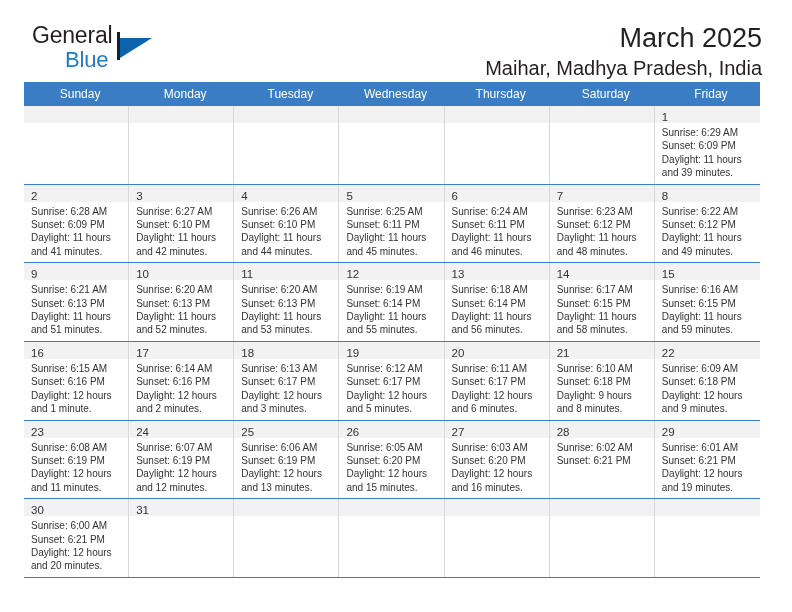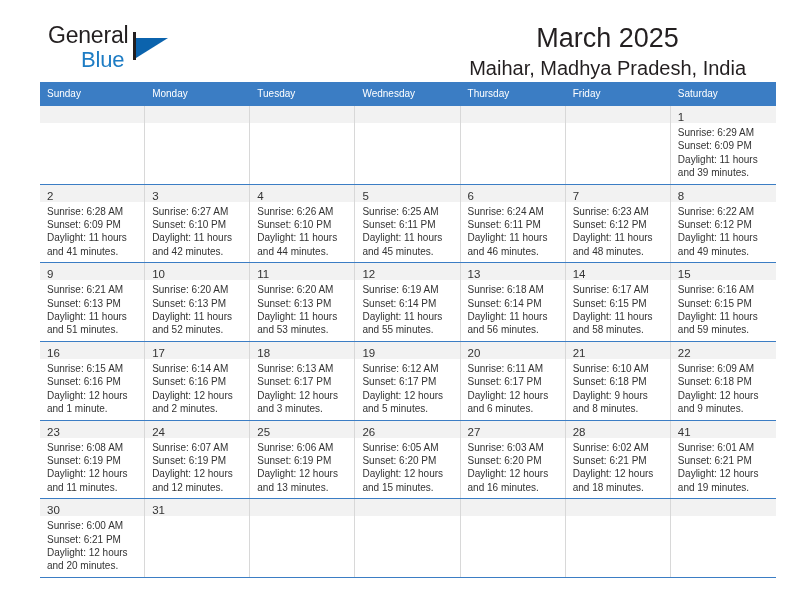--- a/index.html
+++ b/index.html
@@ -12,21 +12,21 @@
     height: 612px;
     font-family: "Liberation Sans", sans-serif;
     color: #1a1a1a;
     overflow: hidden;
   }
   .page {
     position: relative;
     width: 792px;
     height: 612px;
     box-sizing: border-box;
-    padding: 0 40px;
+    padding: 0 24px;
   }
 
   
   .topbar {
     display: flex;
     align-items: flex-start;
     justify-content: space-between;
     height: 78px;
     padding-top: 22px;
     box-sizing: border-box;
@@ -65,21 +65,21 @@
   .logo-bar {
     position: absolute;
     left: 93px;
     top: 10px;
     width: 3px;
     height: 28px;
     background: #231f20;
   }
 
   .titles {
-    text-align: center;
+    text-align: right;
     padding-right: 6px;
   }
   .cal-title {
     font-size: 27px;
     color: #231f20;
     line-height: 32px;
     white-space: nowrap;
   }
   .cal-sub {
     font-size: 20px;
@@ -93,24 +93,25 @@
   .calendar {
     width: 736px;
     margin-top: 4px;
   }
   .weekhead {
     display: grid;
     grid-template-columns: repeat(7, 1fr);
     background: #3b7dc4;
   }
   .weekhead .wd {
-    font-size: 10px;
+    font-size: 12px;
     color: #ffffff;
     padding: 5px 0 5px 7px;
     line-height: 14px;
+    text-align: center;
   }
 
   .week {
     display: grid;
     grid-template-columns: repeat(7, 1fr);
     border-bottom: 1px solid #3b7dc4;
   }
   .cell {
     position: relative;
     min-height: 72px;
@@ -165,22 +166,22 @@
 
   </div>
 
   <div class="calendar">
     <div class="weekhead" id="weekhead">
         <div class="wd">Sunday</div>
         <div class="wd">Monday</div>
         <div class="wd">Tuesday</div>
         <div class="wd">Wednesday</div>
         <div class="wd">Thursday</div>
+        <div class="wd">Saturday</div>
         <div class="wd">Friday</div>
-        <div class="wd">Saturday</div>
       </div>
     <div id="weeks">
         <div class="week">
           <div class="cell empty">
             <div class="daynum-band"></div>
           </div>
           <div class="cell empty">
             <div class="daynum-band"></div>
           </div>
           <div class="cell empty">
@@ -417,25 +418,24 @@
               <div>Sunrise: 6:03 AM</div>
               <div>Sunset: 6:20 PM</div>
               <div class="daylight">Daylight: 12 hours and 16 minutes.</div>
             </div>
           </div>
           <div class="cell">
             <div class="daynum-band"><span class="daynum">28</span></div>
             <div class="info">
               <div>Sunrise: 6:02 AM</div>
               <div>Sunset: 6:21 PM</div>
-              <div class="daylight">Daylight: 12 hours and 18 minutes.</div>
-            </div>
-          </div>
-          <div class="cell">
-            <div class="daynum-band"><span class="daynum">41</span></div>
+            </div>
+          </div>
+          <div class="cell">
+            <div class="daynum-band"><span class="daynum">29</span></div>
             <div class="info">
               <div>Sunrise: 6:01 AM</div>
               <div>Sunset: 6:21 PM</div>
               <div class="daylight">Daylight: 12 hours and 19 minutes.</div>
             </div>
           </div>
         </div>
         <div class="week">
           <div class="cell">
             <div class="daynum-band"><span class="daynum">30</span></div>

